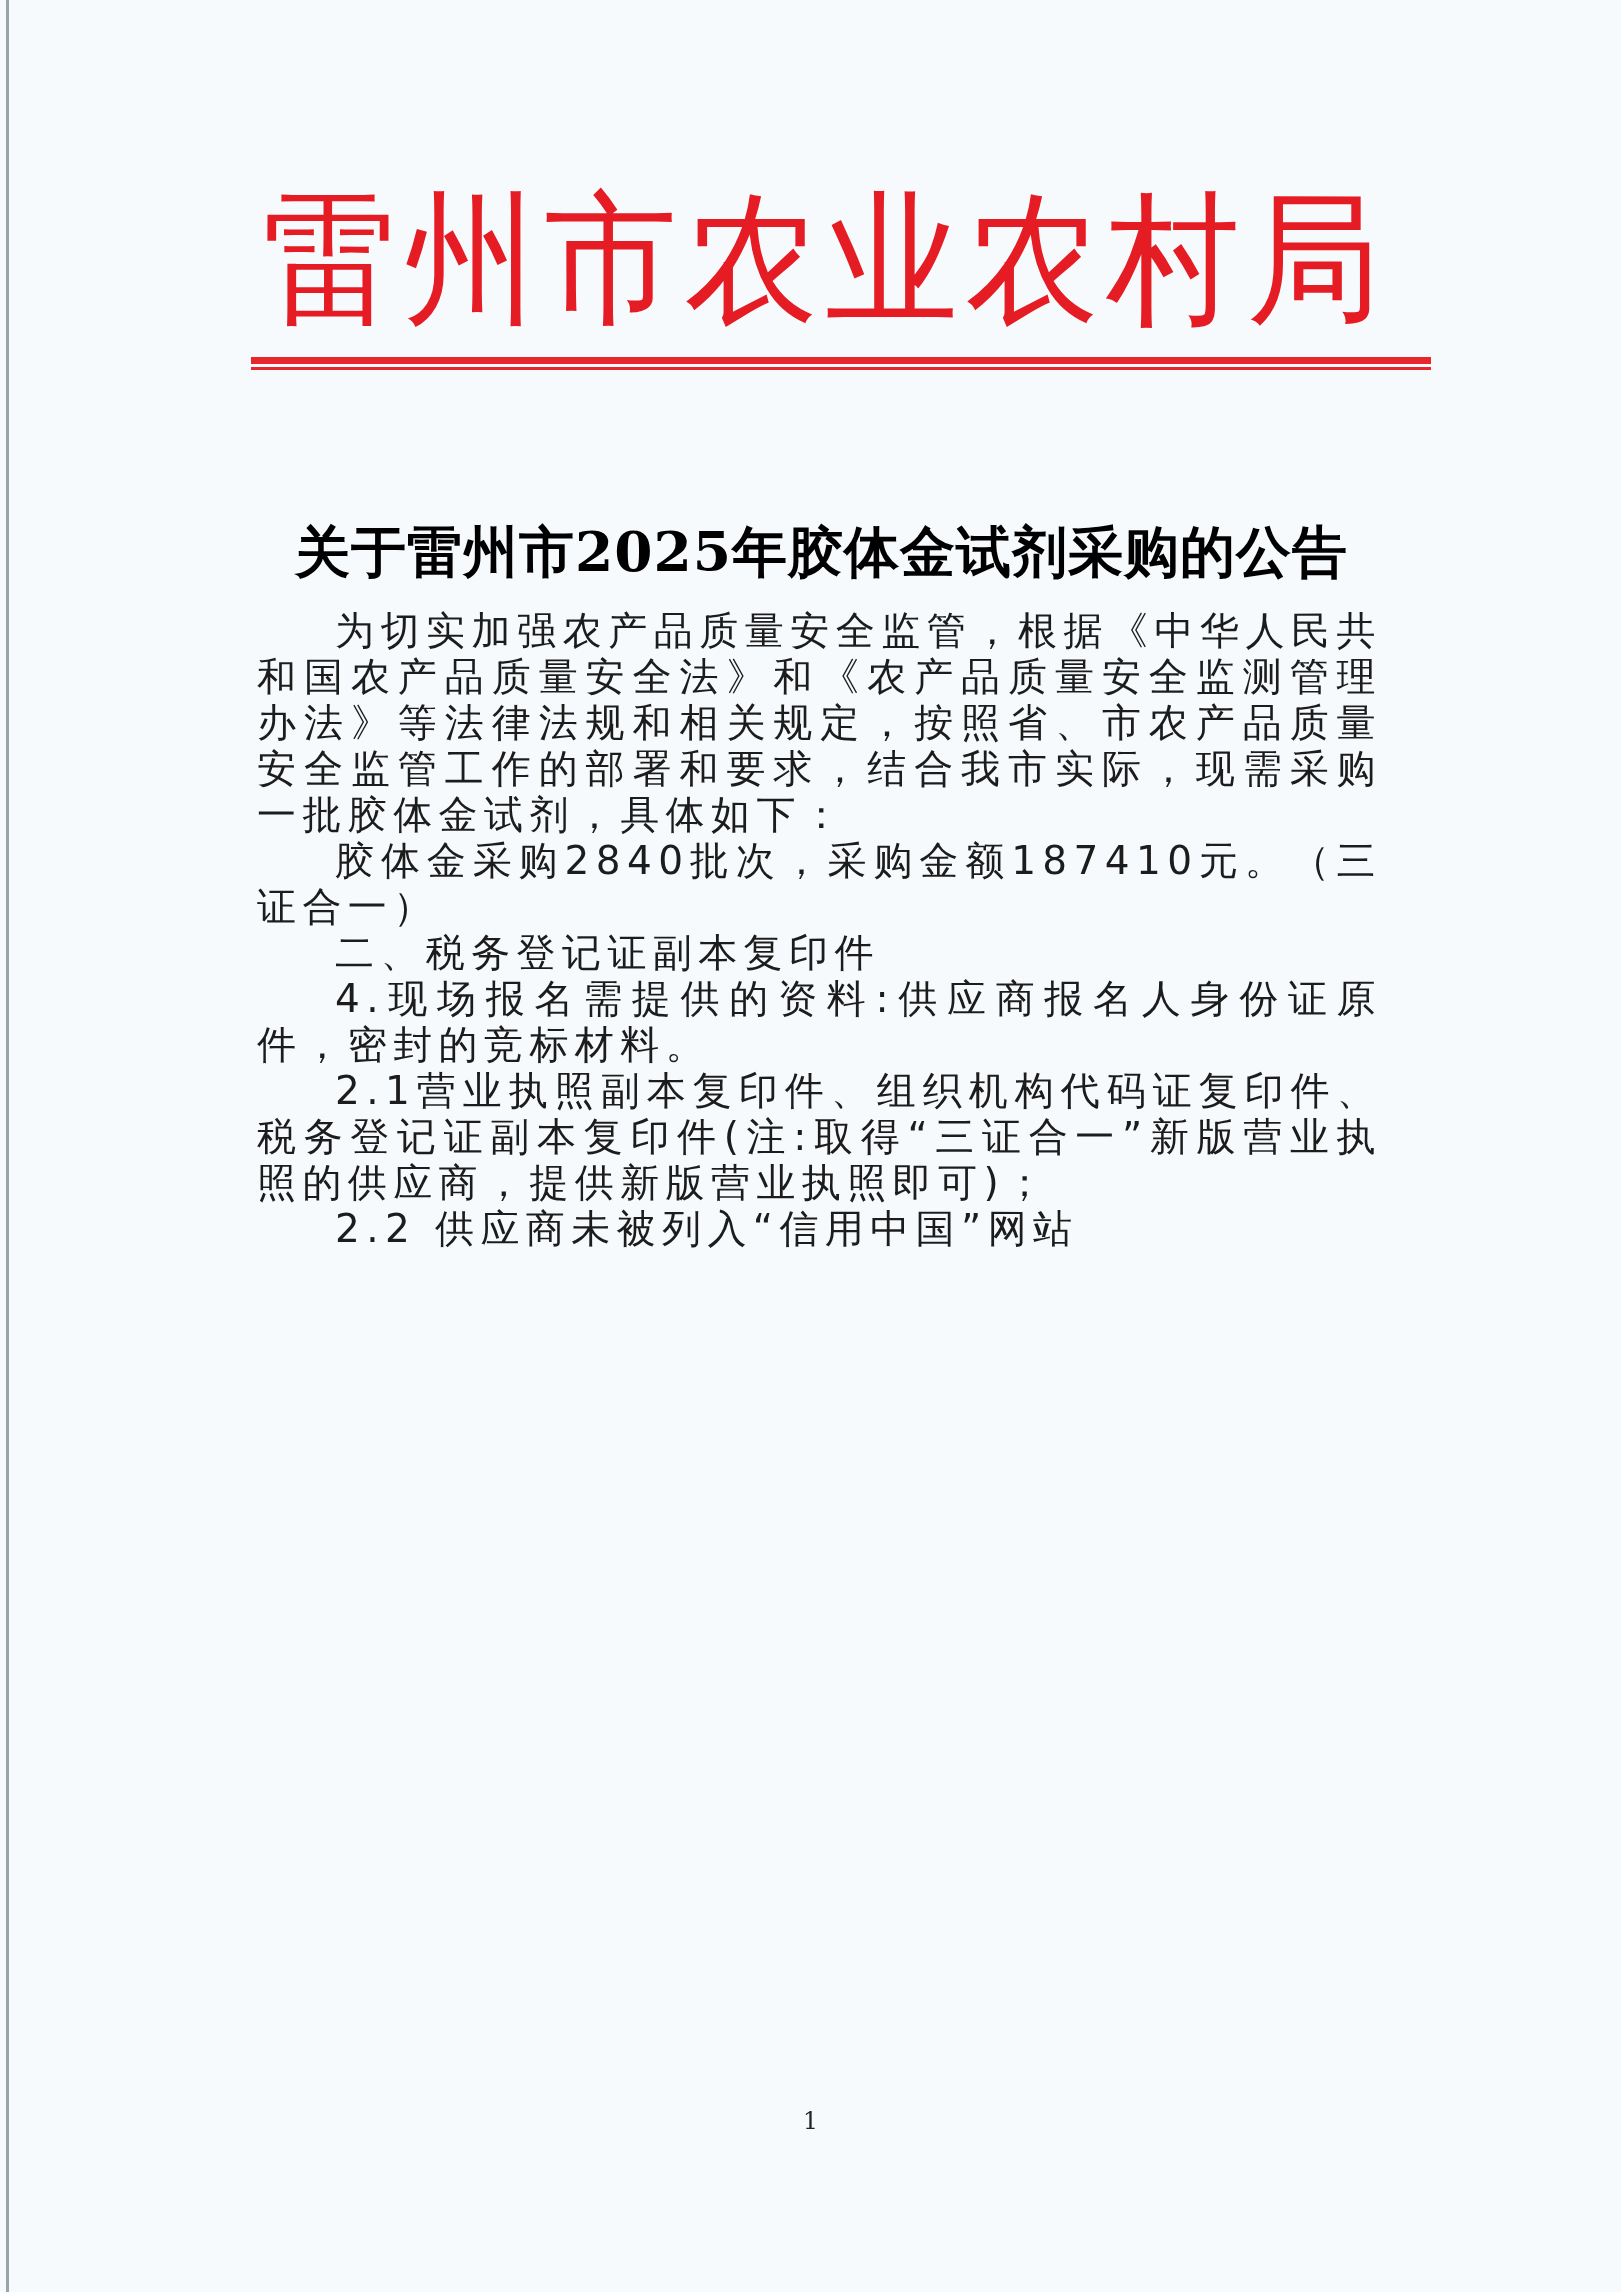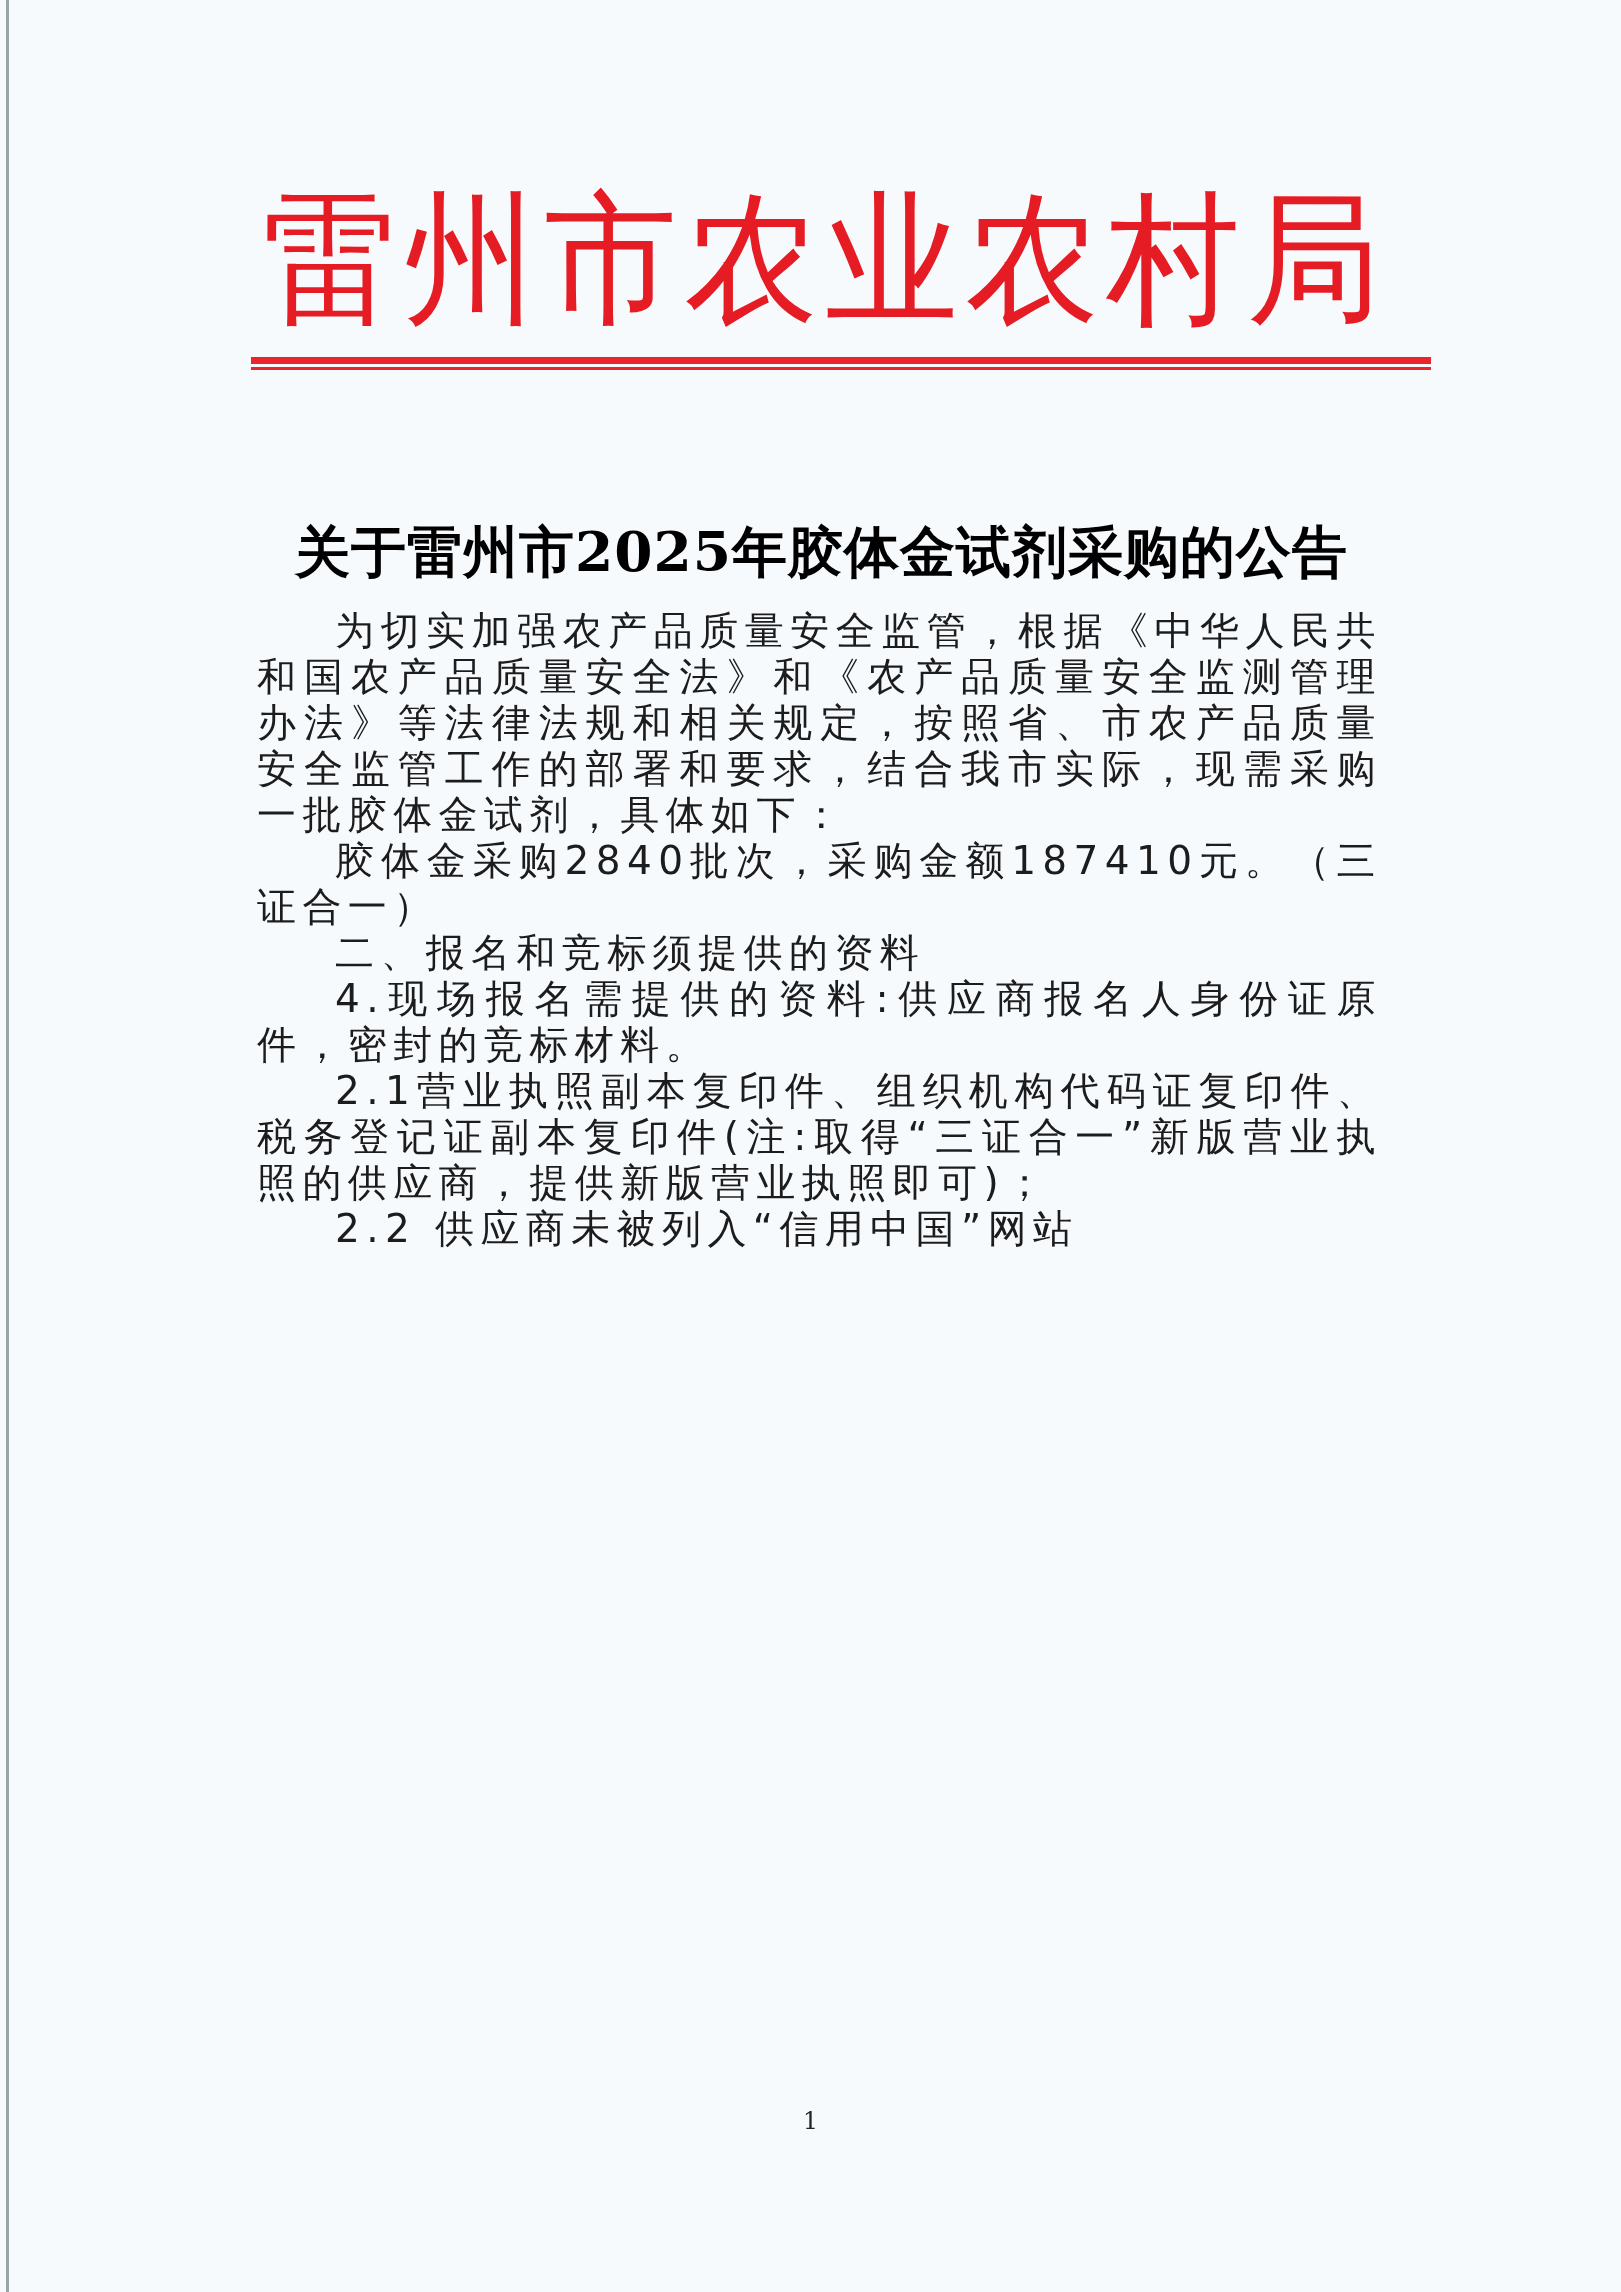--- a/index.html
+++ b/index.html
@@ -107,20 +107,20 @@
 </div>
 
 <div class="red-rule thick"></div>
 <div class="red-rule thin"></div>
 
 <div class="doc-title">关于雷州市2025年胶体金试剂采购的公告</div>
 
 <div class="body-text">
   <p>为切实加强农产品质量安全监管，根据《中华人民共和国农产品质量安全法》和《农产品质量安全监测管理办法》等法律法规和相关规定，按照省、市农产品质量安全监管工作的部署和要求，结合我市实际，现需采购一批胶体金试剂，具体如下：</p>
   <p>胶体金采购2840批次，采购金额187410元。（三证合一）</p>
-  <p>二、报名和竞标须提供的资料</p>
+  <p>二、税务登记证副本复印件</p>
   <p>4.现场报名需提供的资料:供应商报名人身份证原件，密封的竞标材料。</p>
   <p>2.1营业执照副本复印件、组织机构代码证复印件、税务登记证副本复印件(注:取得“三证合一”新版营业执照的供应商，提供新版营业执照即可)；</p>
   <p>2.2 供应商未被列入“信用中国”网站</p>
 </div>
 
 <div class="page-number">1</div>
 
 
 </body></html>

